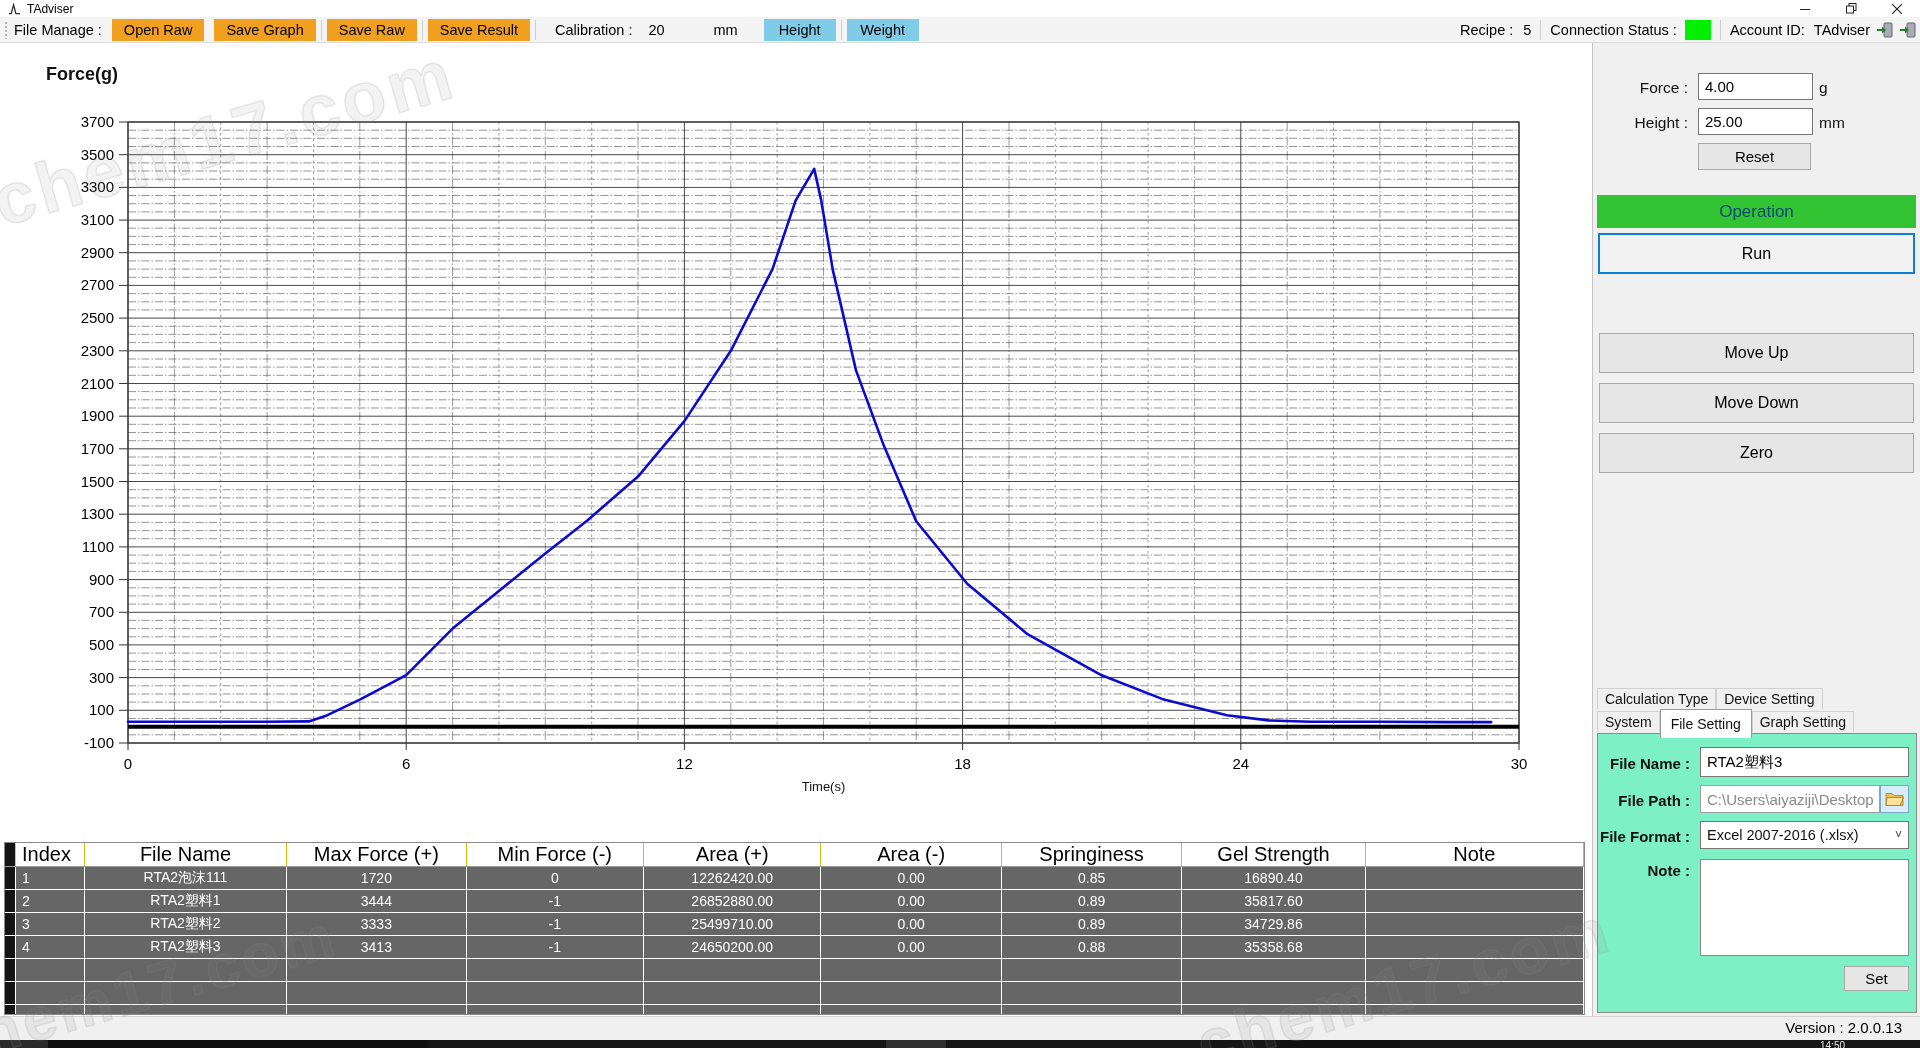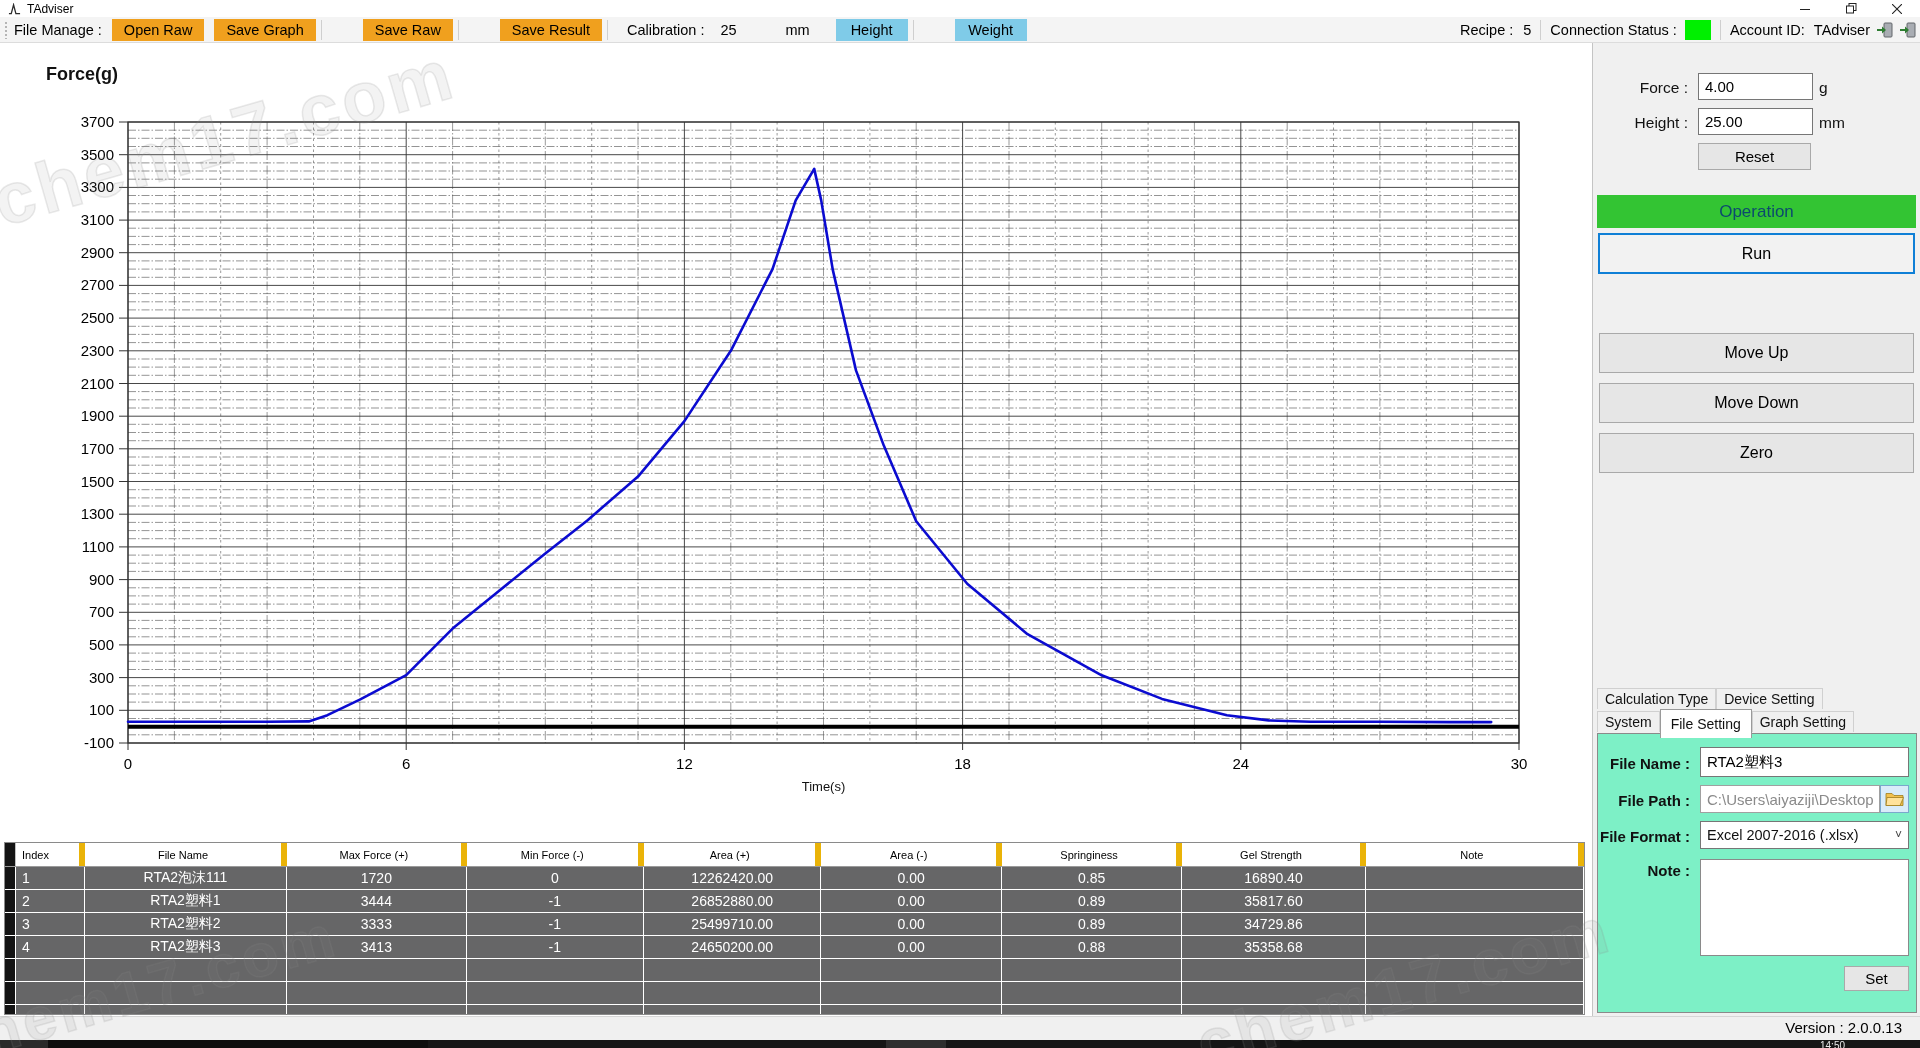--- a/index.html
+++ b/index.html
@@ -16,40 +16,40 @@
   .wincaption{margin-left:auto;display:flex;height:17px;}
   .winbtn{width:46px;height:17px;display:flex;align-items:center;justify-content:center;
     font-size:11px;color:#222;}
   
   #toolbar{position:absolute;left:0;top:17px;width:1920px;height:26px;background:#f4f4f4;
     border-bottom:1px solid #dcdcdc;display:flex;align-items:center;padding-left:4px;box-sizing:border-box;}
   .grip{width:4px;height:18px;margin-right:6px;
     background-image:radial-gradient(circle,#b5b5b5 1px,transparent 1px);background-size:4px 4px;}
   .tlabel{font-size:14.5px;color:#000;white-space:nowrap;}
   .tbtn{height:22px;padding:0 12px;display:flex;align-items:center;justify-content:center;
-    font-size:14.5px;color:#000;white-space:nowrap;cursor:default;margin-left:36px;}
+    font-size:14.5px;color:#000;white-space:nowrap;cursor:default;}
   .tbtn.orange{background:#f0a01e;}
   .tbtn.blue{background:#7fcbe8;}
   .vsep{width:1px;height:20px;background:#cfcfcf;margin:0 5px;}
   #toolbar-right{margin-left:auto;display:flex;align-items:center;margin-right:4px;}
   #conn-box{width:26px;height:20px;}
   .mini-icon{width:17px;height:16px;margin-left:6px;}
   
   #chart-svg{position:absolute;left:0;top:43px;}
   #force-label{position:absolute;left:46px;top:64px;font-size:18px;font-weight:bold;}
   #time-label{position:absolute;left:128px;top:779px;width:1391px;text-align:center;font-size:13px;}
   
   #results-table{position:absolute;left:4px;top:842px;width:1581px;height:173px;overflow:hidden;
     border:1px solid #8a8a8a;box-sizing:border-box;background:#666;}
   .trow{display:flex;height:23px;}
   .trow.thead{height:24px;background:#ffffff;color:#000;border-bottom:1px solid #9a9a9a;box-sizing:border-box;}
   .trow.tdata{background:#666667;color:#fff;border-bottom:1px solid #fff;box-sizing:border-box;}
   .tcell{display:flex;align-items:center;justify-content:center;font-size:14px;
     border-right:1px solid #fff;box-sizing:border-box;overflow:hidden;white-space:nowrap;}
-  .thead .tcell{border-right:6px solid #eab308;font-size:11px;}
+  .thead .tcell{border-right:1px solid #eab308;font-size:20px;}
   .tcell.left{justify-content:flex-start;padding-left:6px;}
   .rowhead{width:10px;min-width:10px;background:#141414;border-right:1px solid #fff;}
   .thead .rowhead{background:#141414;border-right:1px solid #c0c0c0;}
   
   #side-panel{position:absolute;left:1592px;top:43px;width:328px;height:973px;background:#f0f0f0;
     border-left:1px solid #c4c4c4;box-sizing:border-box;}
   .plabel{position:absolute;font-size:15.5px;text-align:right;white-space:nowrap;}
   .pinput{position:absolute;border:1px solid #767676;background:#fff;font-size:15px;
     padding:0 6px;font-family:inherit;box-sizing:border-box;}
   .wbtn{position:absolute;background:#e6e6e6;border:1px solid #a9a9a9;display:flex;align-items:center;
@@ -121,21 +121,21 @@
   <div class="grip"></div>
   <span class="tlabel">File Manage :</span>
   <div class="tbtn orange" style="margin-left:10px;">Open Raw</div>
   <div class="tbtn orange" style="margin-left:10px;">Save Graph</div>
   <div class="vsep"></div>
   <div class="tbtn orange">Save Raw</div>
   <div class="vsep"></div>
   <div class="tbtn orange">Save Result</div>
   <div class="vsep"></div>
   <span class="tlabel" style="margin-left:14px;">Calibration :</span>
-  <span class="tlabel" style="margin-left:16px;width:55px;">25</span>
+  <span class="tlabel" style="margin-left:16px;width:55px;">20</span>
   <span class="tlabel" style="margin-left:10px;">mm</span>
   <div class="tbtn blue" style="margin-left:26px;width:48px;">Height</div>
   <div class="vsep"></div>
   <div class="tbtn blue" style="width:48px;">Weight</div>
 
   <div id="toolbar-right">
     <span class="tlabel">Recipe :</span>
     <span class="tlabel" style="margin-left:10px;">5</span>
     <div class="vsep" style="margin:0 9px;"></div>
     <span class="tlabel">Connection Status :</span>

